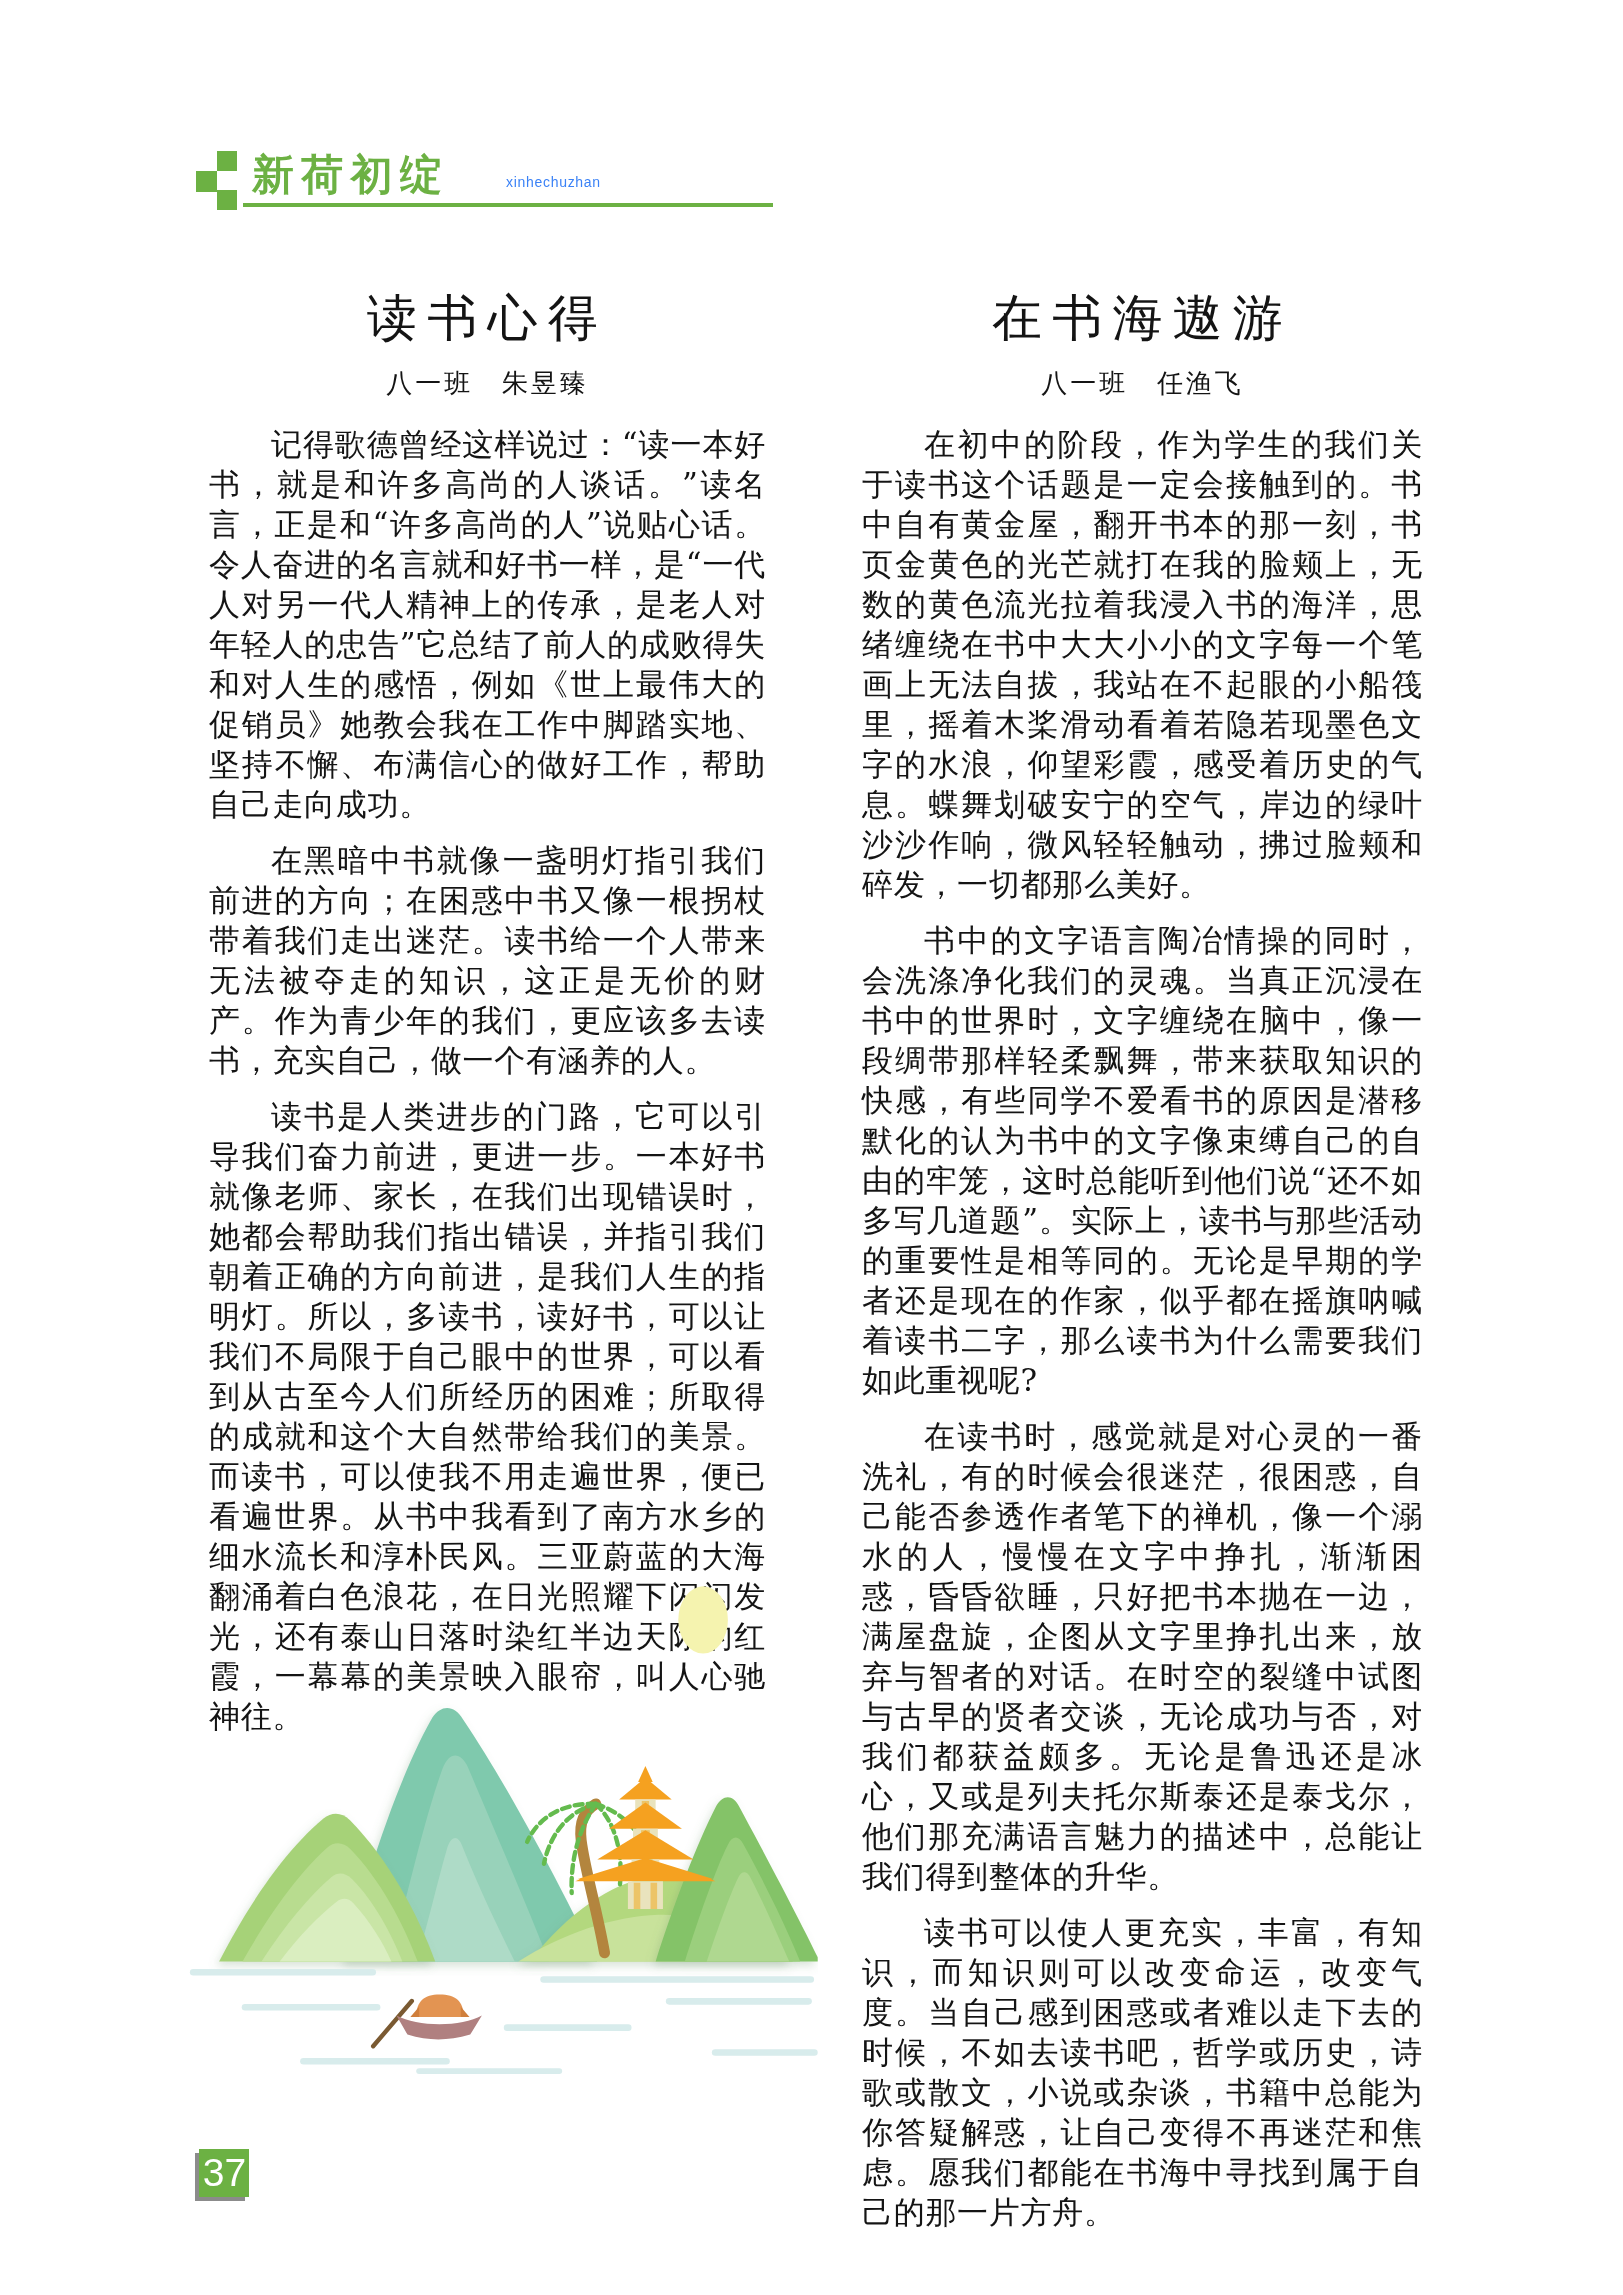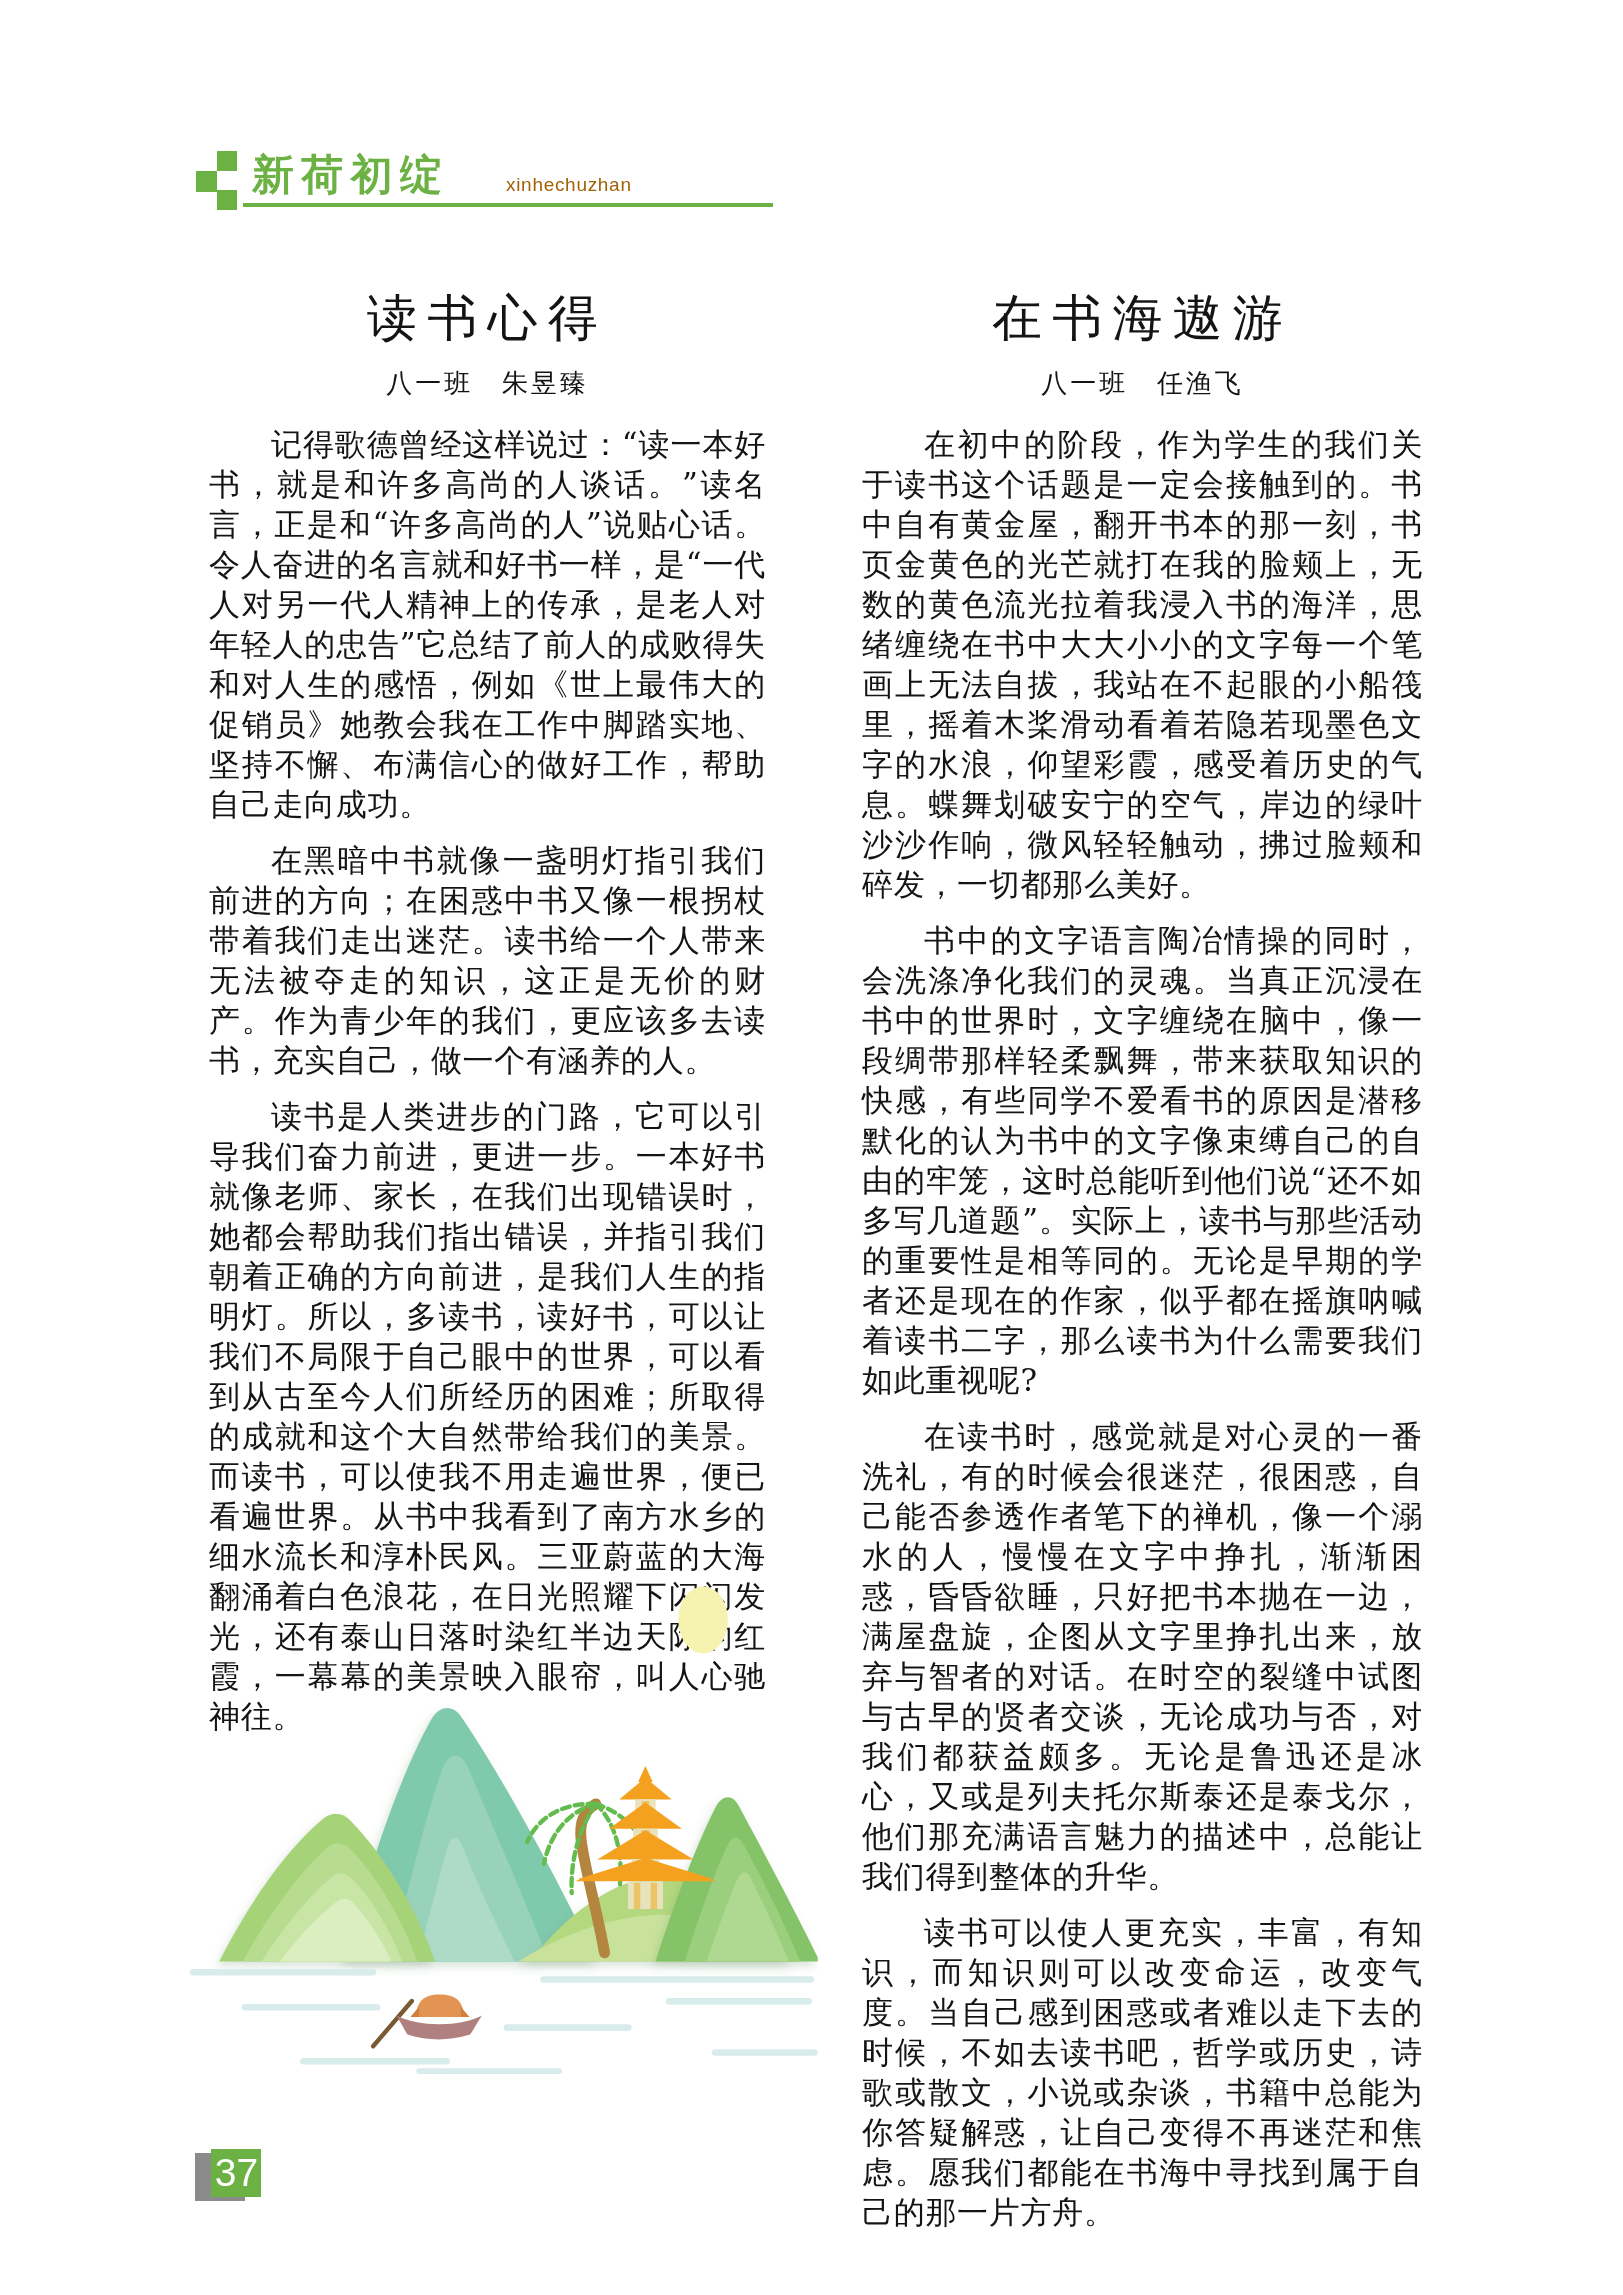--- a/index.html
+++ b/index.html
@@ -8,41 +8,41 @@
 
   
   .header-icon{position:absolute;left:196px;top:151px;width:42px;height:61px;}
   .header-icon .sq{position:absolute;background:#6cb143;}
   .sq1{left:20.5px;top:0;width:20px;height:20px;}
   .sq2{left:0;top:20px;width:20.5px;height:20.5px;}
   .sq3{left:20.5px;top:39px;width:20px;height:20px;}
   .header-title{position:absolute;left:252px;top:148px;font-family:"Liberation Sans","DejaVu Sans",sans-serif;
         font-size:42px;font-weight:bold;color:#6cb143;letter-spacing:7.3px;line-height:53px;}
   .header-sub{position:absolute;left:506px;top:174px;font-family:"Liberation Sans","DejaVu Sans",sans-serif;
-        font-size:19px;color:#a16207;letter-spacing:0.7px;}
+        font-size:14px;color:#3b82f6;letter-spacing:0.7px;}
   .header-line{position:absolute;left:243px;top:203px;width:530px;height:4.4px;background:#6cb143;}
 
   
   .col{position:absolute;top:285px;}
   .col-left{left:193px;width:589px;}
   .col-right{left:846px;width:593px;}
   .article-title{margin:0;text-align:center;font-size:50px;font-weight:400;
         letter-spacing:10.2px;line-height:67px;font-family:Liberation Serif, serif;}
   .author{margin:11.7px 0 0 0;text-align:center;font-size:26px;letter-spacing:2.9px;line-height:38px;}
   .body-text{margin-top:22px;}
   .body-text p{margin:16px;font-size:31px;line-height:40px;text-align:justify;
         text-indent:2em;letter-spacing:0.7px;}
 
   
   .illustration{position:absolute;left:175px;top:1563px;width:643px;height:511px;}
 
   
   .page-num{position:absolute;left:199px;top:2149px;width:56px;height:54px;}
   .page-num .shadow{position:absolute;left:-3.7px;top:3.7px;width:50px;height:48px;background:#8b8b8b;}
-  .page-num .badge{position:absolute;left:12px;top:0;width:50px;height:48px;background:#6cb143;
+  .page-num .badge{position:absolute;left:0;top:0;width:50px;height:48px;background:#6cb143;
         color:#ffffff;font-family:"Liberation Sans","DejaVu Sans",sans-serif;
         font-size:39px;font-weight:500;line-height:48px;padding-left:3.7px;box-sizing:border-box;}
 </style>
 </head>
 <body>
 
 <div class="page">
 
   <div class="header-icon">
     <div class="sq sq1"></div>

